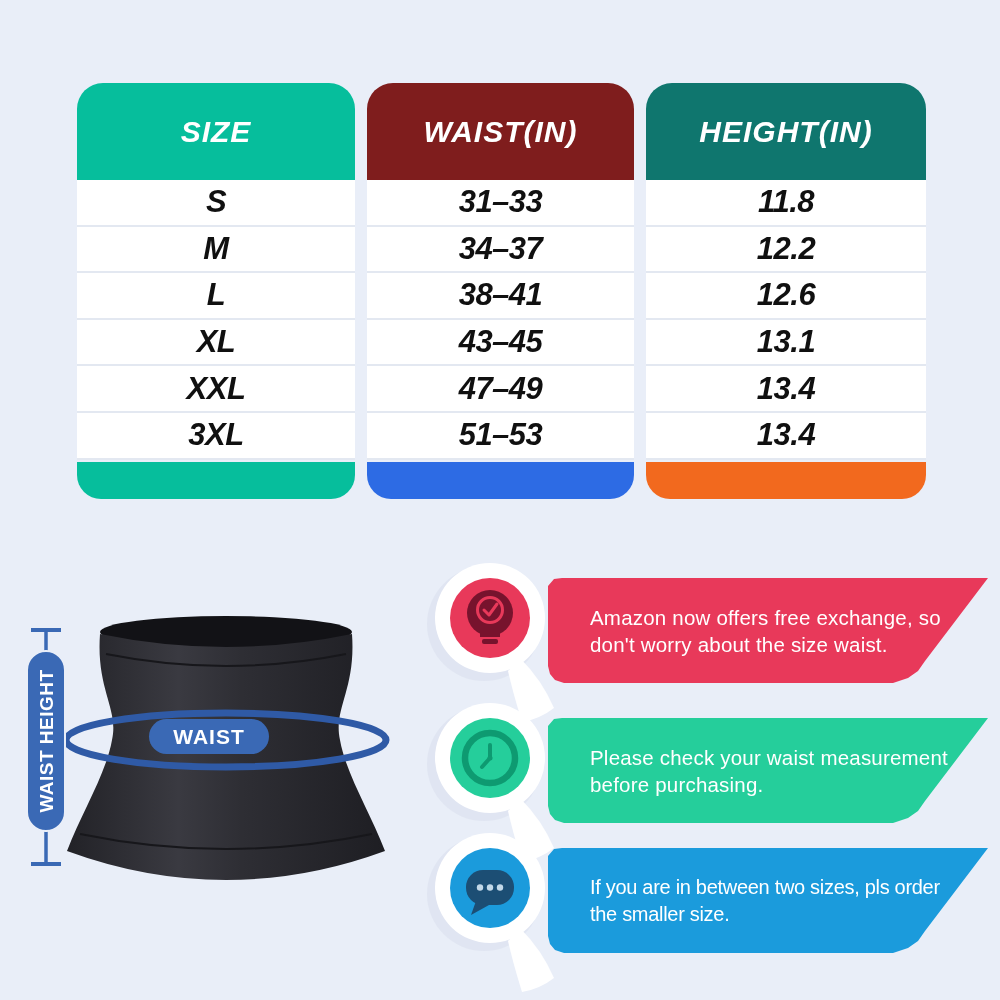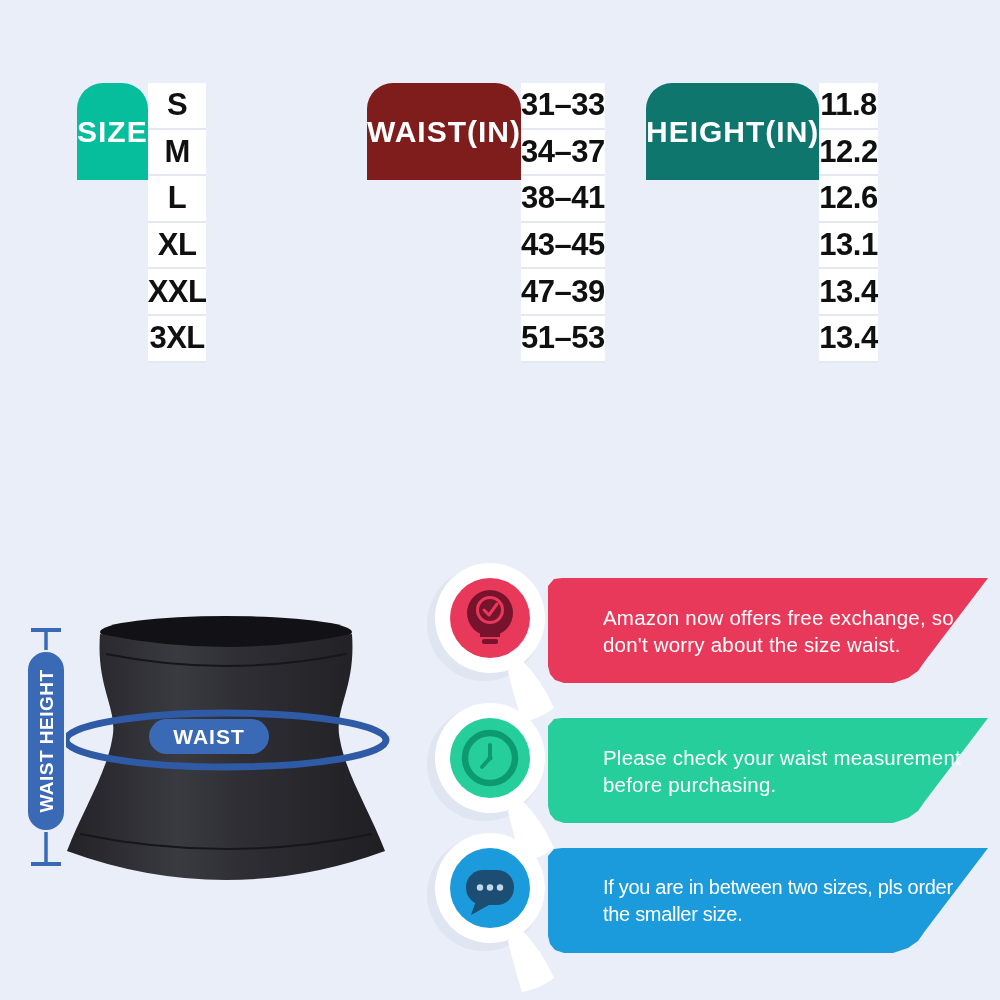--- a/index.html
+++ b/index.html
@@ -4,21 +4,21 @@
 <style>
   html,body{margin:0;padding:0;}
   *{box-sizing:border-box;}
   .stage{
     position:relative;width:1000px;height:1000px;background:#E9EEF8;
     overflow:hidden;font-family:"Liberation Sans",sans-serif;
   }
 
   
   .size-table{position:absolute;left:77px;top:83px;display:flex;gap:12px;}
-  .tcol{display:flex;flex-direction:row;}
+  .tcol{display:flex;flex-direction:column;font-style:italic;}
   .tcol-size{width:278px;}
   .tcol-waist{width:267px;}
   .tcol-height{width:280px;}
   .hdr{
     height:97px;border-radius:26px 26px 0 0;color:#FFFFFF;
     font-size:30px;font-weight:700;letter-spacing:1px;
     display:flex;align-items:center;justify-content:center;
   }
   .hdr-size{background:#06BE9C;}
   .hdr-waist{background:#7f1d1d;}
@@ -41,21 +41,21 @@
   .callout{position:absolute;left:420px;width:580px;height:175px;}
   .c0{top:560px;} .c1{top:700px;text-decoration:underline;} .c2{top:830px;}
   .banner{
     position:absolute;left:128px;top:18px;width:440px;height:105px;
     clip-path:polygon(0px 8px,6px 1px,14px 0px,440px 0px,377px 83px,370px 93px,360px 100px,345px 105px,16px 105px,7px 102px,2px 96px,0px 88px);
   }
   .c0 .banner{background:#E8395A;}
   .c1 .banner{background:#25CE9B;}
   .c2 .banner{background:#1B9BDC;}
   .banner-text{
-    position:absolute;left:161px;top:18px;width:412px;height:105px;
+    position:absolute;left:148px;top:18px;width:412px;height:105px;
     display:flex;flex-direction:column;justify-content:center;
     padding-left:22px;color:#FFFFFF;font-size:20.5px;line-height:27px;letter-spacing:0.2px;
   }
   .c2 .banner-text{font-weight:400;font-size:20px;letter-spacing:-0.3px;}
   .badge{position:absolute;left:0;top:0;width:170px;height:175px;}
 </style>
 </head>
 <body>
 
 <div class="stage">
@@ -75,21 +75,21 @@
       <div class="ftr ftr-size"></div>
     </div>
 
     <div class="tcol tcol-waist">
       <div class="hdr hdr-waist">WAIST(IN)</div>
       <div class="cells">
         <div class="cell">31–33</div>
         <div class="cell">34–37</div>
         <div class="cell">38–41</div>
         <div class="cell">43–45</div>
-        <div class="cell">47–39</div>
+        <div class="cell">47–49</div>
         <div class="cell">51–53</div>
       </div>
       <div class="ftr ftr-waist"></div>
     </div>
 
     <div class="tcol tcol-height">
       <div class="hdr hdr-height">HEIGHT(IN)</div>
       <div class="cells">
         <div class="cell">11.8</div>
         <div class="cell">12.2</div>

